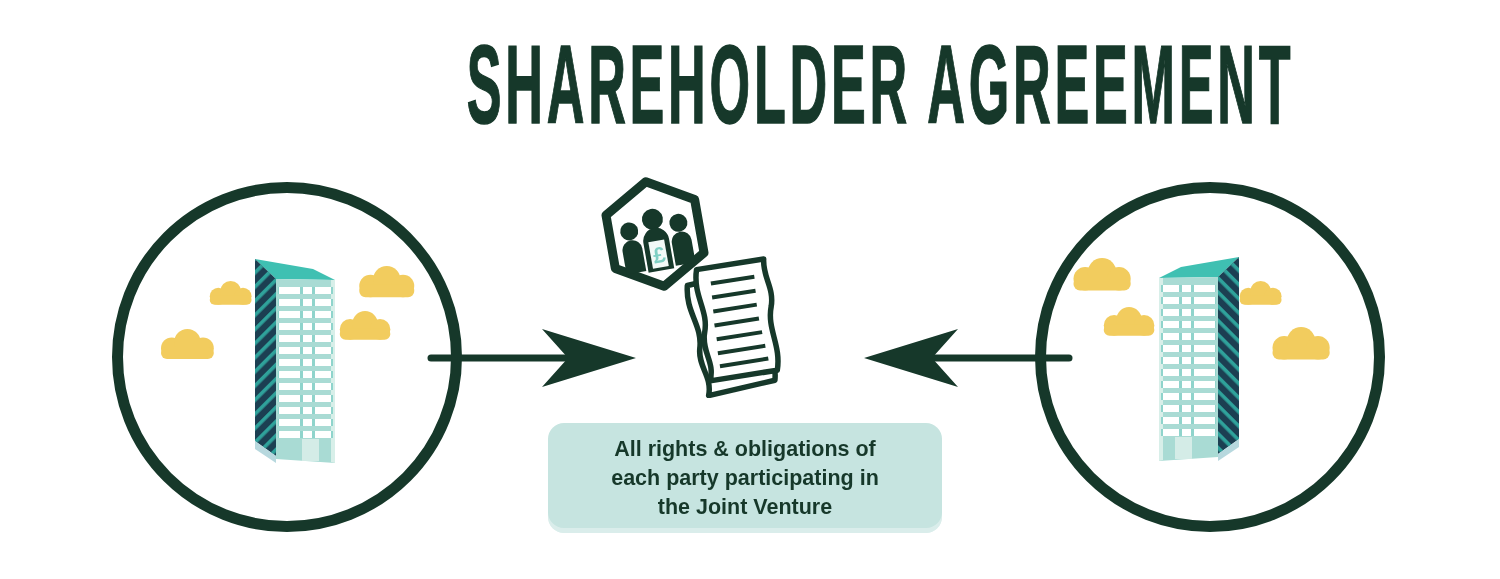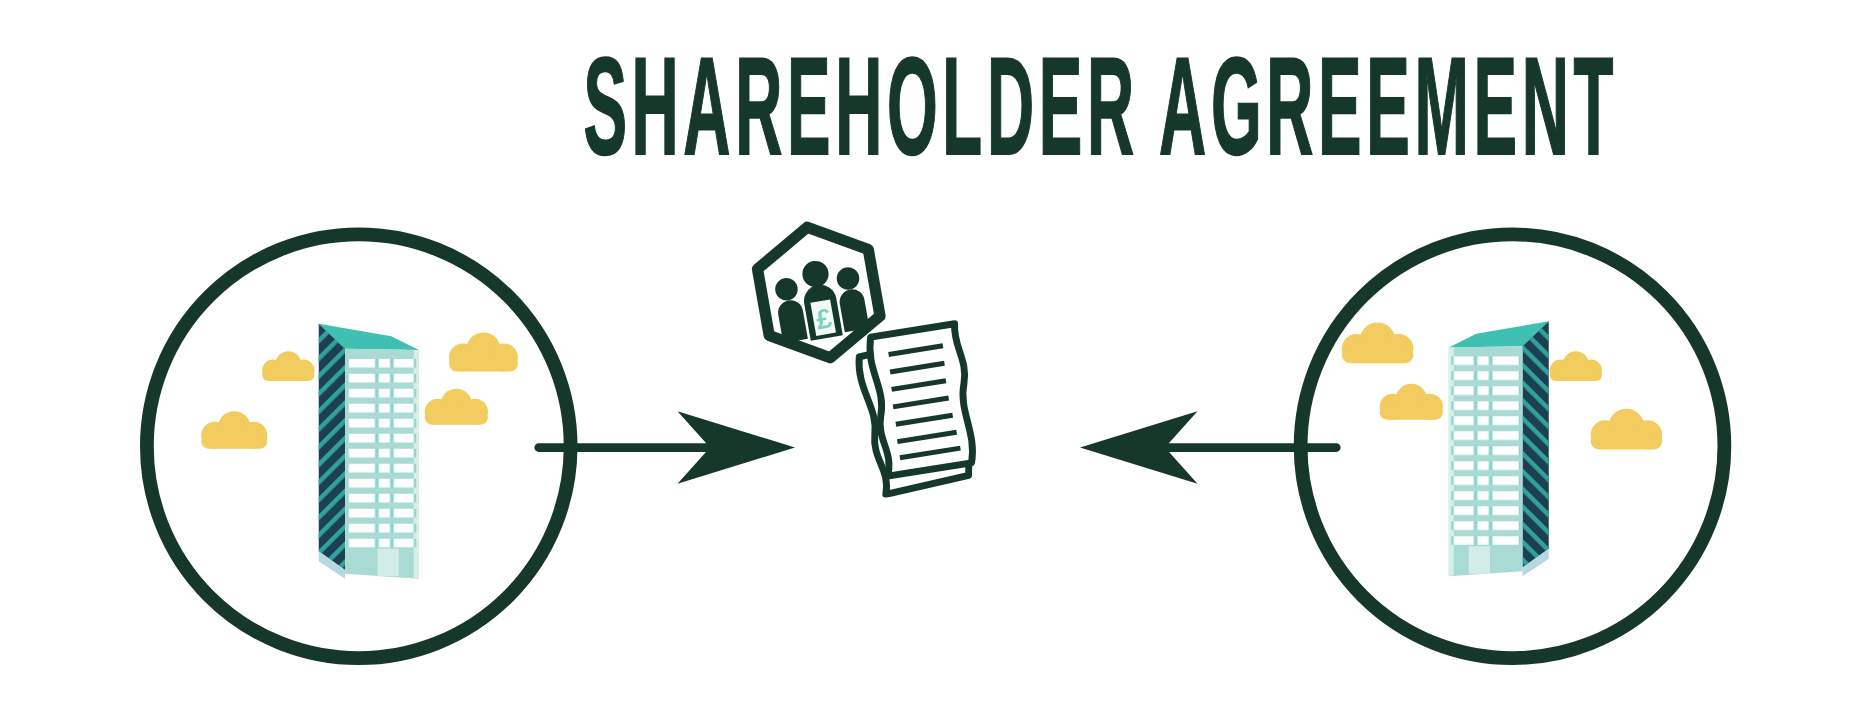--- a/index.html
+++ b/index.html
@@ -132,14 +132,19 @@
         <line x1="45" y1="38" x2="89" y2="38"></line>
         <line x1="44" y1="52" x2="88" y2="52"></line>
         <line x1="43" y1="66" x2="88" y2="66"></line>
         <line x1="43" y1="80" x2="89" y2="80"></line>
         <line x1="42" y1="94" x2="90" y2="94"></line>
         <line x1="42" y1="107" x2="91" y2="107"></line>
       </g>
     </g>
   </svg>
 
+  <div class="note-box">
+    <div class="note-text">All rights &amp; obligations of
+each party participating in
+the Joint Venture</div>
+  </div>
 
 </div>
 
 </body></html>

